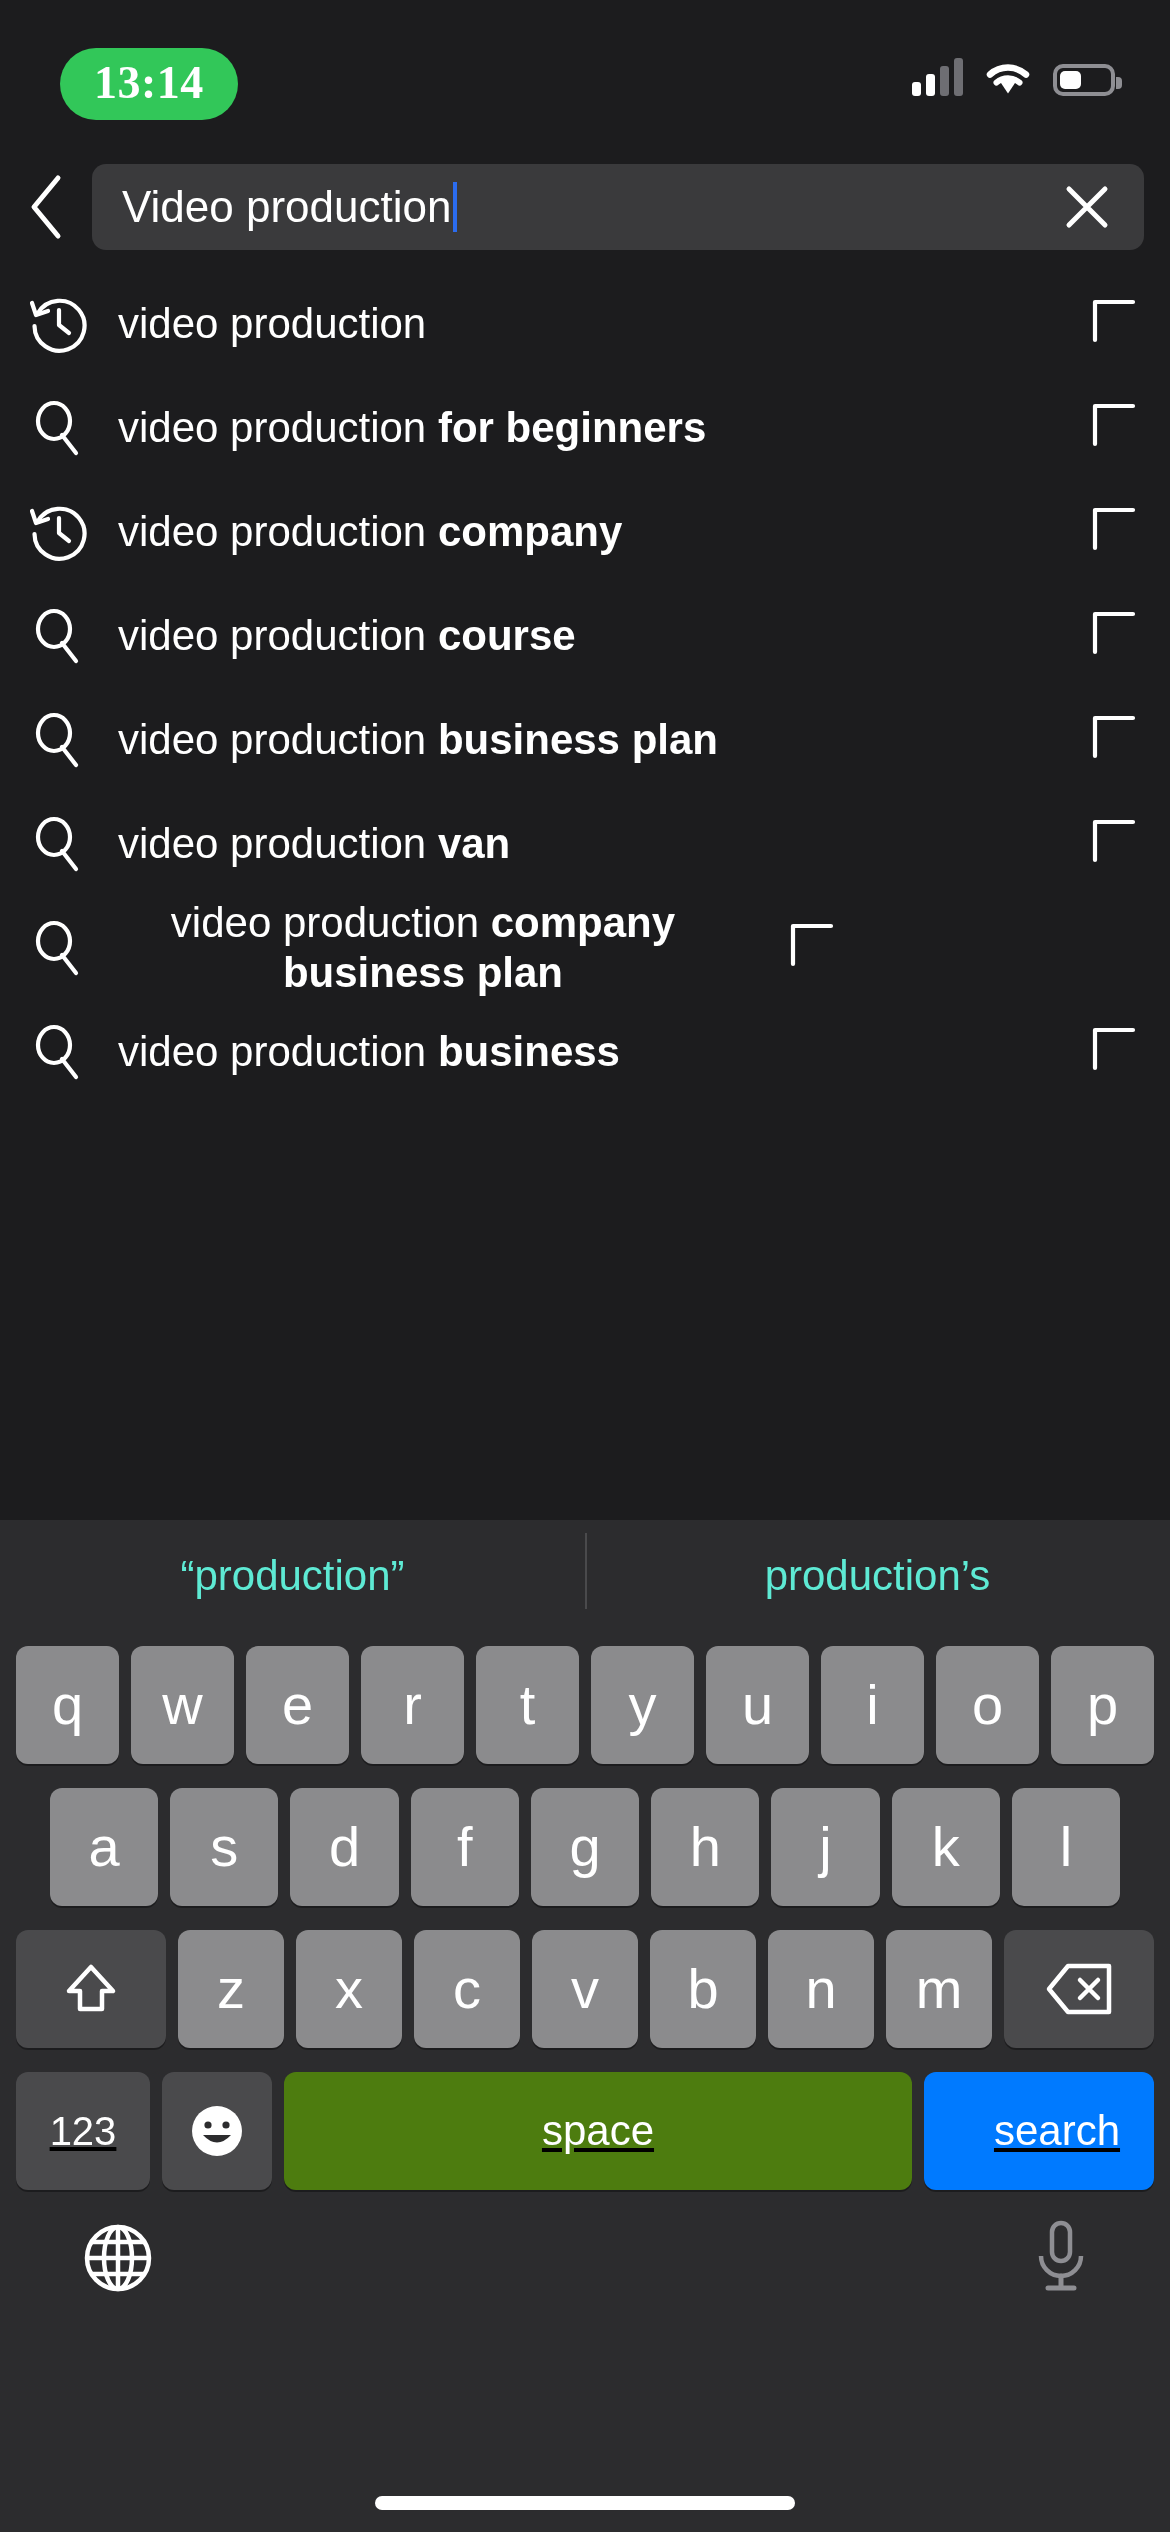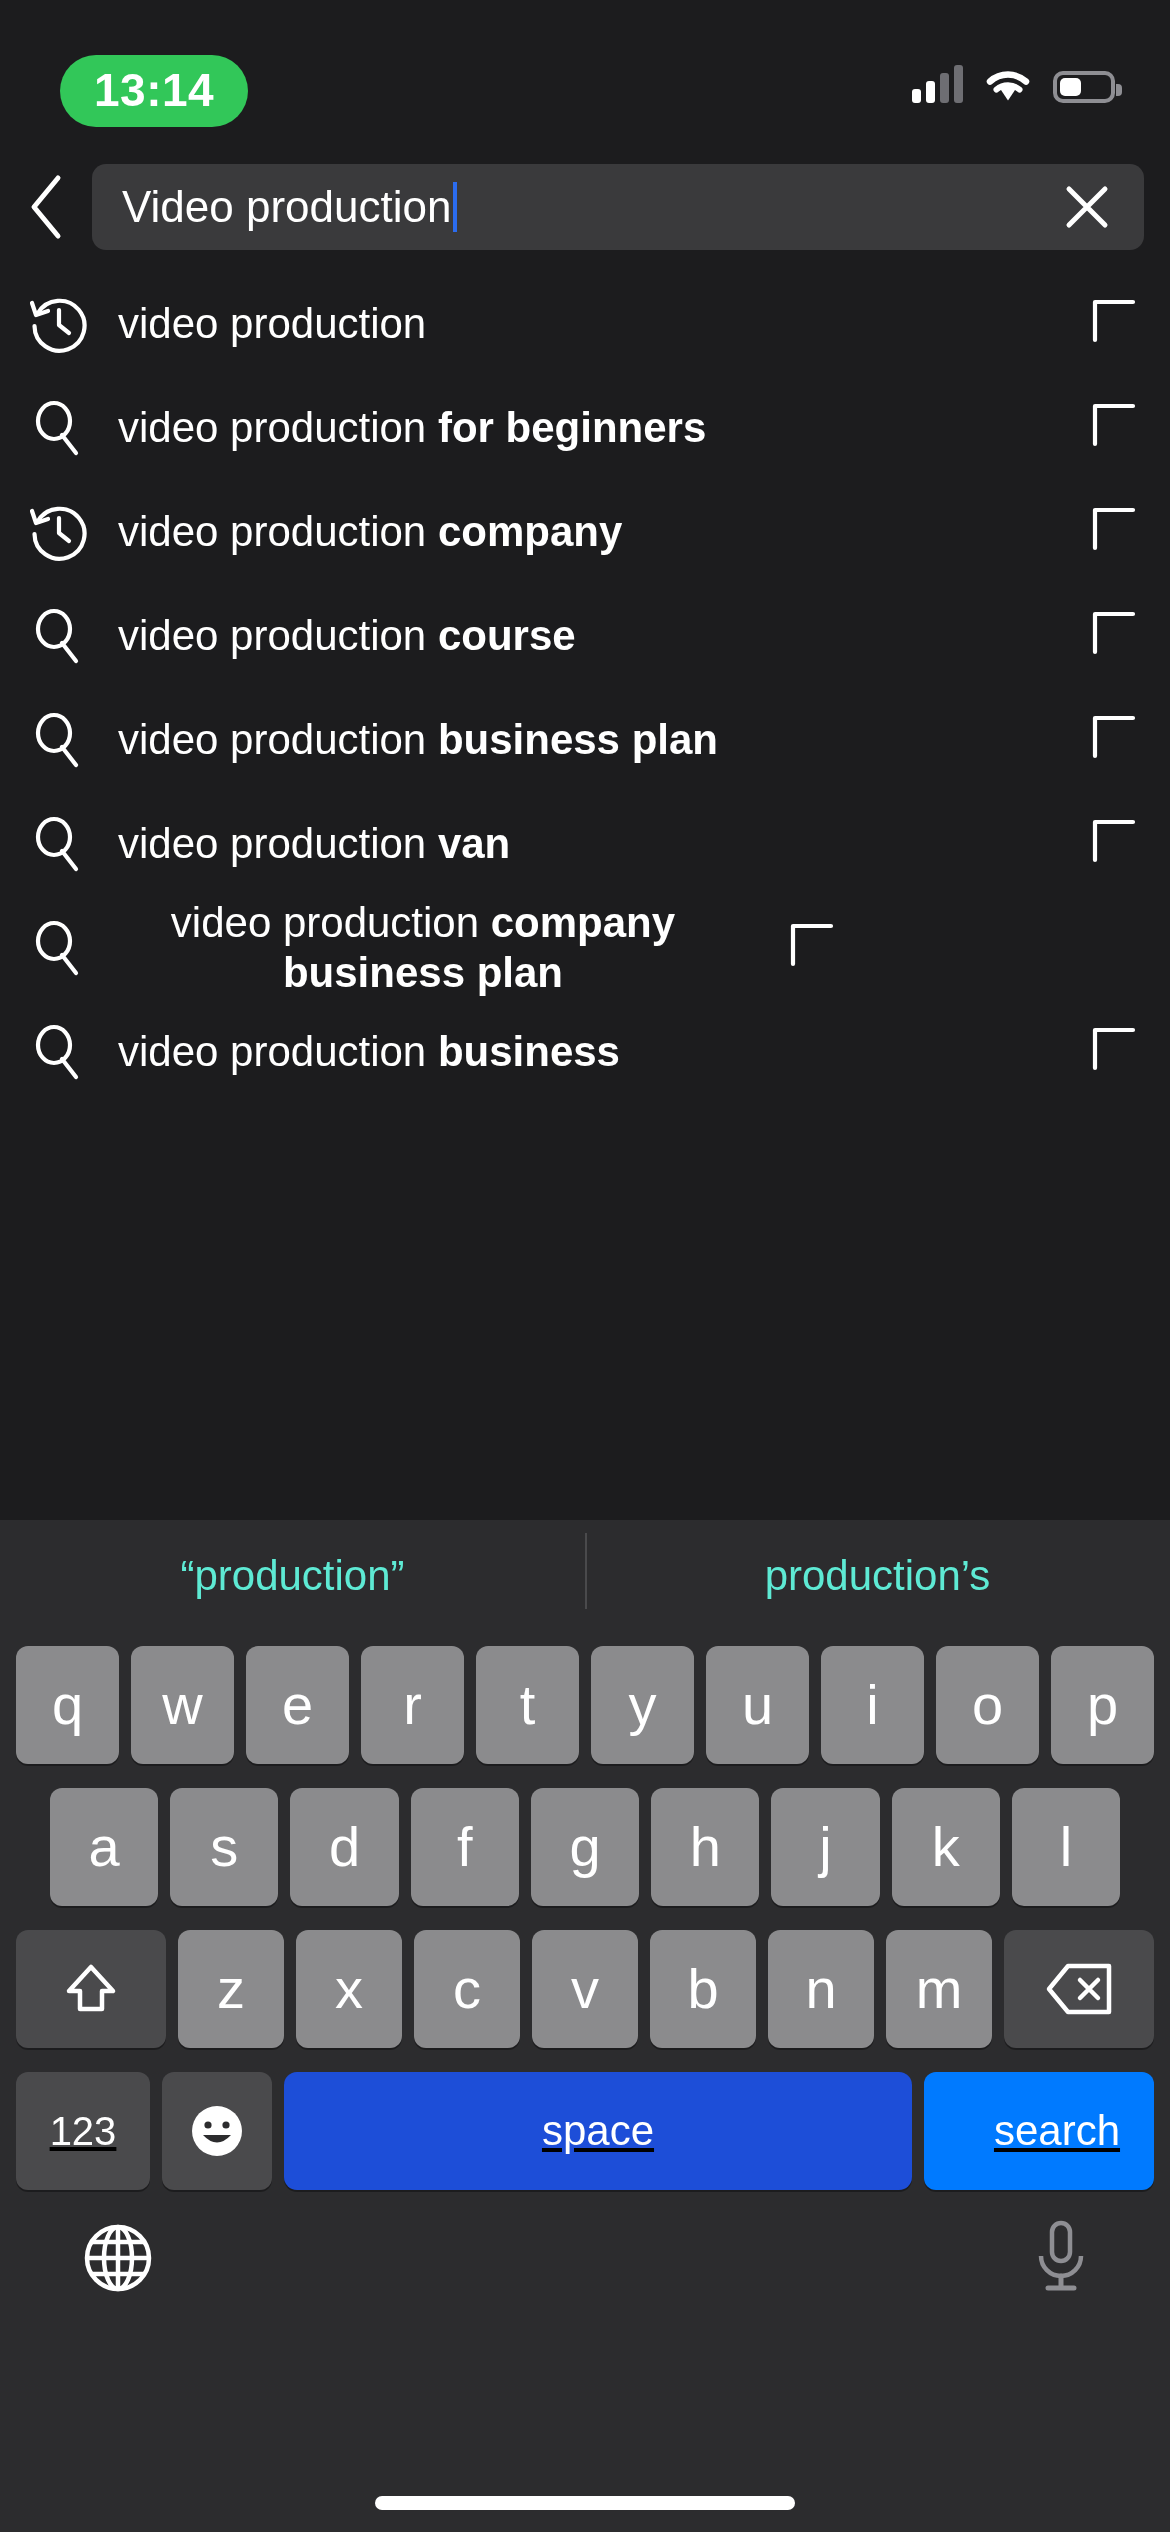--- a/index.html
+++ b/index.html
@@ -10,21 +10,21 @@
     overflow:hidden;
   }
   #screen{
     position:relative;
     width:1170px; height:2532px;
     background:#1c1c1e;
   }
 
   
   #statusbar{
-    position:absolute; top:13px; left:0; width:1170px; height:150px;
+    position:absolute; top:6px; left:0; width:1170px; height:150px;font-family:Liberation Serif, serif;
   }
   .time-pill{
     position:absolute; left:60px; top:42px;
     background:#32c759;
     border-radius:48px;
     padding:12px 34px 14px 34px;
     color:#fff; font-size:46px; font-weight:600;
     letter-spacing:0.5px;
     line-height:1;
   }
@@ -156,21 +156,21 @@
   #row3{ padding:0 10px; }
   #row3 .key.letter{ flex:1 1 0; margin:0 6px; }
   .key.dark{
     background:#4a4a4c;
     flex:0 0 150px;
     margin:0 6px;
   }
   #row4{ padding:0 10px; margin-bottom:0;text-decoration:underline; }
   .key.num{ background:#4a4a4c; flex:0 0 134px; font-size:40px; margin:0 6px; }
   .key.emoji{ background:#4a4a4c; flex:0 0 110px; margin:0 6px; }
-  .key.space{ background:#1d4ed8; flex:1 1 auto; font-size:42px; margin:0 6px;border-radius:13px; }
+  .key.space{ background:#4d7c0f; flex:1 1 auto; font-size:42px; margin:0 6px; }
   .key.search{ background:#007aff; flex:0 0 230px; font-size:42px; margin:0 6px;padding-left:36px; }
 
   #kb-bottom{
     height:140px;
     display:flex; align-items:center; justify-content:space-between;
     padding:0 80px;
   }
   #home-indicator{
     position:absolute; bottom:22px; left:50%; transform:translateX(-50%);
     width:420px; height:14px; background:#fff; border-radius:10px;

